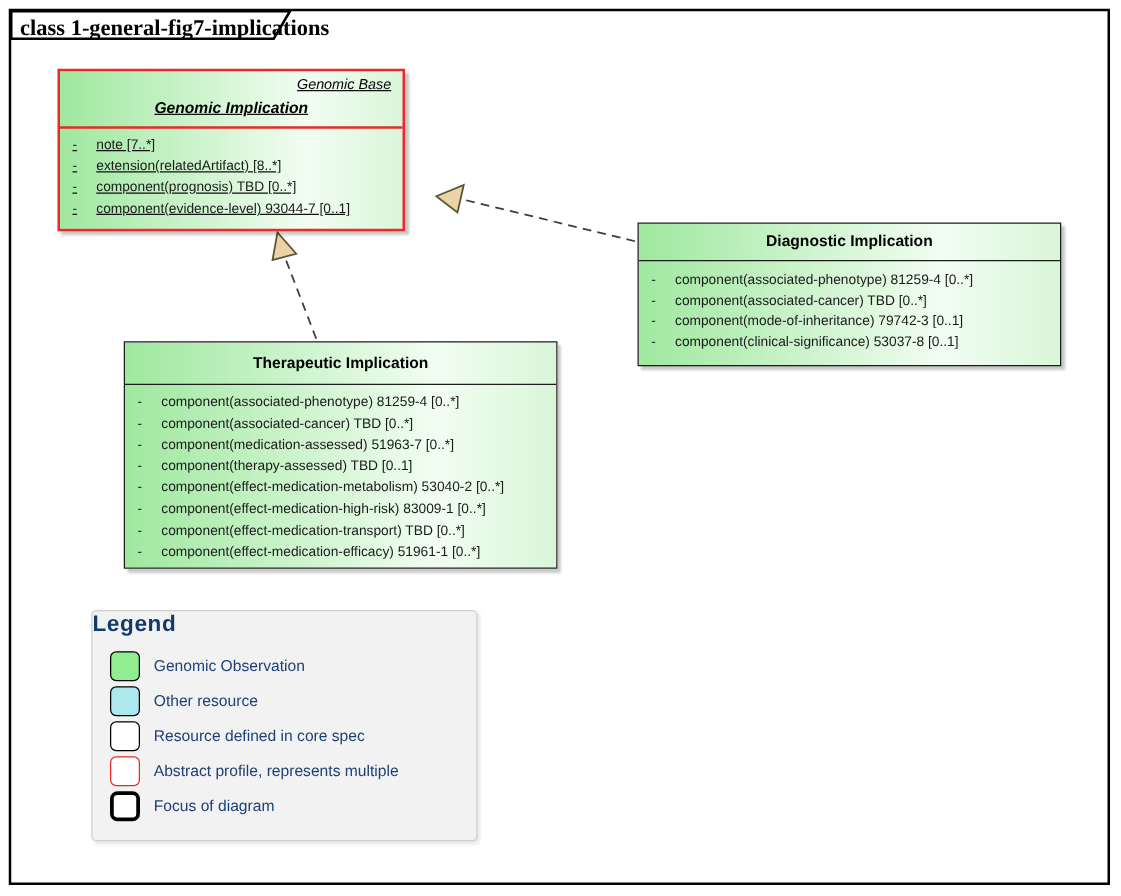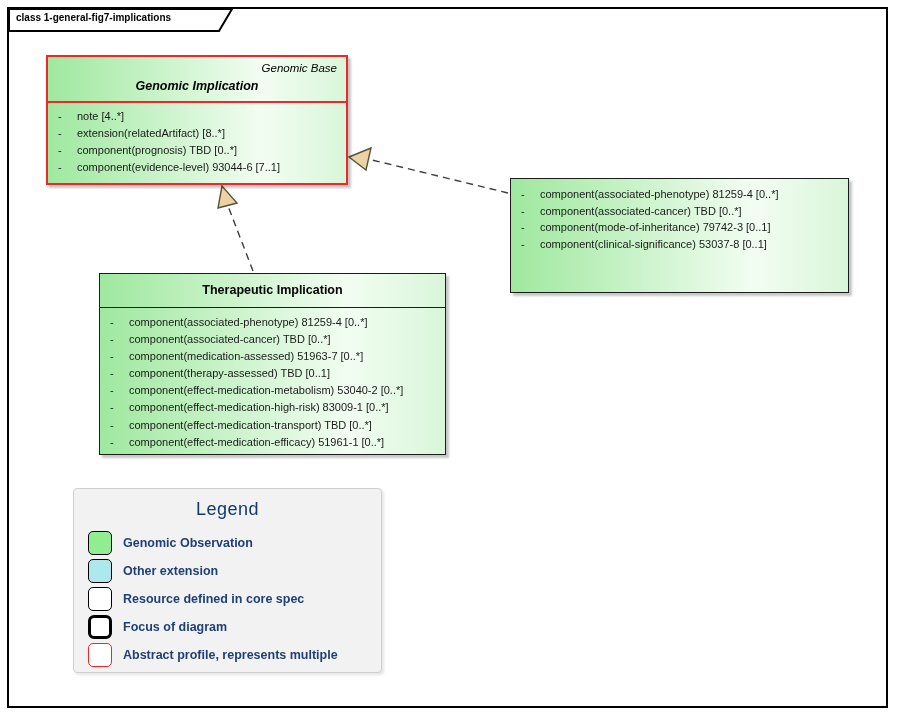--- a/index.html
+++ b/index.html
@@ -20,22 +20,22 @@
   body{
     width:897px;height:717px;position:relative;background:#ffffff;
     font-family:"Liberation Sans","DejaVu Sans",sans-serif;color:#111;
     overflow:hidden;
   }
   .frame{
     position:absolute;left:7px;top:7px;width:881px;height:701px;
     border:2px solid #000;box-sizing:border-box;background:transparent;
   }
   .frame-title{
-    position:absolute;left:16px;top:12px;font-size:10px;font-weight:bold;color:#000;
-    white-space:nowrap;z-index:5;
+    position:absolute;left:16px;top:12px;font-size:18px;font-weight:bold;color:#000;
+    white-space:nowrap;z-index:5;font-family:Liberation Serif, serif;
   }
   svg.overlay{position:absolute;left:0;top:0;width:897px;height:717px;z-index:2;}
   .tab-shape{fill:#ffffff;stroke:#000;stroke-width:2;}
   .connector{stroke:#3c3c3c;stroke-width:1.4;stroke-dasharray:7 5;fill:none;}
   .arrowhead{fill:var(--color-arrow_fill);stroke:var(--color-arrow_stroke);stroke-width:1.4;}
 
   .classbox{
     position:absolute;box-sizing:border-box;z-index:3;
     background:linear-gradient(to right,var(--color-fill_start) 0%,var(--color-fill_mid) 72%,var(--color-fill_end) 100%);
     border:1px solid var(--color-class_border);
@@ -47,21 +47,21 @@
   .cb-stereotype{
     text-align:right;font-style:italic;font-size:11.5px;color:#000;
     padding:4px 9px 0 0;line-height:14px;
   }
   .cb-name{text-align:center;font-weight:bold;font-size:12.5px;color:#000;}
   .cb-name.italic{font-style:italic;}
   .attrs{list-style:none;margin:0;padding:0;}
   .attr-row{display:flex;font-size:11px;color:#1a1a1a;}
   .attr-dash{width:29px;padding-left:10px;box-sizing:border-box;flex:0 0 auto;}
 
-  #box-genomic{left:46px;top:55px;width:302px;height:130px;}
+  #box-genomic{left:46px;top:55px;width:278px;height:130px;text-decoration:underline;}
   #box-genomic .cb-header{height:46px;}
   #box-genomic .cb-name{line-height:22px;}
   #box-genomic .attrs{padding-top:5px;}
   #box-genomic .attr-row{line-height:17px;}
 
   #box-diagnostic{left:510px;top:178px;width:339px;height:115px;}
   #box-diagnostic .cb-header{height:30px;}
   #box-diagnostic .cb-name{line-height:29px;}
   #box-diagnostic .attrs{padding-top:7px;}
   #box-diagnostic .attr-row{line-height:16.5px;}
@@ -71,25 +71,25 @@
   #box-therapeutic .cb-name{line-height:33px;}
   #box-therapeutic .attrs{padding-top:6px;}
   #box-therapeutic .attr-row{line-height:17.1px;}
 
   .legend{
     position:absolute;left:73px;top:488px;width:309px;height:185px;box-sizing:border-box;
     background:var(--color-legend_bg);border:1px solid #cfcfcf;border-radius:4px;
     box-shadow:2px 2px 3px rgba(0,0,0,0.10);z-index:3;
   }
   .legend-title{
-    text-align:center;font-weight:normal;font-size:18px;letter-spacing:0.5px;
-    color:var(--color-legend_heading);margin-top:10px;
+    text-align:left;font-weight:bold;font-size:18px;letter-spacing:0.5px;
+    color:var(--color-legend_heading);
   }
   .legend-items{margin-top:9px;}
-  .legend-item{display:flex;align-items:center;height:28px;padding-left:14px;font-weight:bold;}
+  .legend-item{display:flex;align-items:center;height:28px;padding-left:14px;}
   .swatch{
     width:24px;height:24px;box-sizing:border-box;border-radius:5px;background:#fff;
     border:1.5px solid #000;flex:0 0 auto;margin-right:11px;
   }
   .swatch.green{background:var(--color-genomic_observation);}
   .swatch.cyan{background:var(--color-other_resource);}
   .swatch.redline{border-color:var(--color-abstract_border);}
   .swatch.focus{border-width:3.5px;border-radius:6px;}
   .legend-label{font-size:12.5px;color:var(--color-legend_text);}
 </style>
@@ -109,38 +109,41 @@
 <div class="frame-title">class 1-general-fig7-implications</div>
 
 <div class="classbox abstract" id="box-genomic">
   <div class="cb-header">
     <div class="cb-stereotype">Genomic Base</div>
     <div class="cb-name italic">Genomic Implication</div>
   </div>
   <ul class="attrs">
     <li class="attr-row">
         <span class="attr-dash">-</span>
-        <span>note [4..*]</span>
+        <span>note [7..*]</span>
       </li>
     <li class="attr-row">
         <span class="attr-dash">-</span>
         <span>extension(relatedArtifact) [8..*]</span>
       </li>
     <li class="attr-row">
         <span class="attr-dash">-</span>
         <span>component(prognosis) TBD [0..*]</span>
       </li>
     <li class="attr-row">
         <span class="attr-dash">-</span>
-        <span>component(evidence-level) 93044-6 [7..1]</span>
+        <span>component(evidence-level) 93044-7 [0..1]</span>
       </li>
   </ul>
 </div>
 
 <div class="classbox" id="box-diagnostic">
+  <div class="cb-header">
+    <div class="cb-name">Diagnostic Implication</div>
+  </div>
   <ul class="attrs">
     <li class="attr-row">
         <span class="attr-dash">-</span>
         <span>component(associated-phenotype) 81259-4 [0..*]</span>
       </li>
     <li class="attr-row">
         <span class="attr-dash">-</span>
         <span>component(associated-cancer) TBD [0..*]</span>
       </li>
     <li class="attr-row">
@@ -196,28 +199,28 @@
 
 <div class="legend">
   <div class="legend-title">Legend</div>
   <div class="legend-items">
     <div class="legend-item">
       <span class="swatch green"></span>
       <span class="legend-label">Genomic Observation</span>
     </div>
     <div class="legend-item">
       <span class="swatch cyan"></span>
-      <span class="legend-label">Other extension</span>
+      <span class="legend-label">Other resource</span>
     </div>
     <div class="legend-item">
       <span class="swatch"></span>
       <span class="legend-label">Resource defined in core spec</span>
     </div>
     <div class="legend-item">
+      <span class="swatch redline"></span>
+      <span class="legend-label">Abstract profile, represents multiple</span>
+    </div>
+    <div class="legend-item">
       <span class="swatch focus"></span>
       <span class="legend-label">Focus of diagram</span>
     </div>
-    <div class="legend-item">
-      <span class="swatch redline"></span>
-      <span class="legend-label">Abstract profile, represents multiple</span>
-    </div>
   </div>
 </div>
 
 </body></html>

